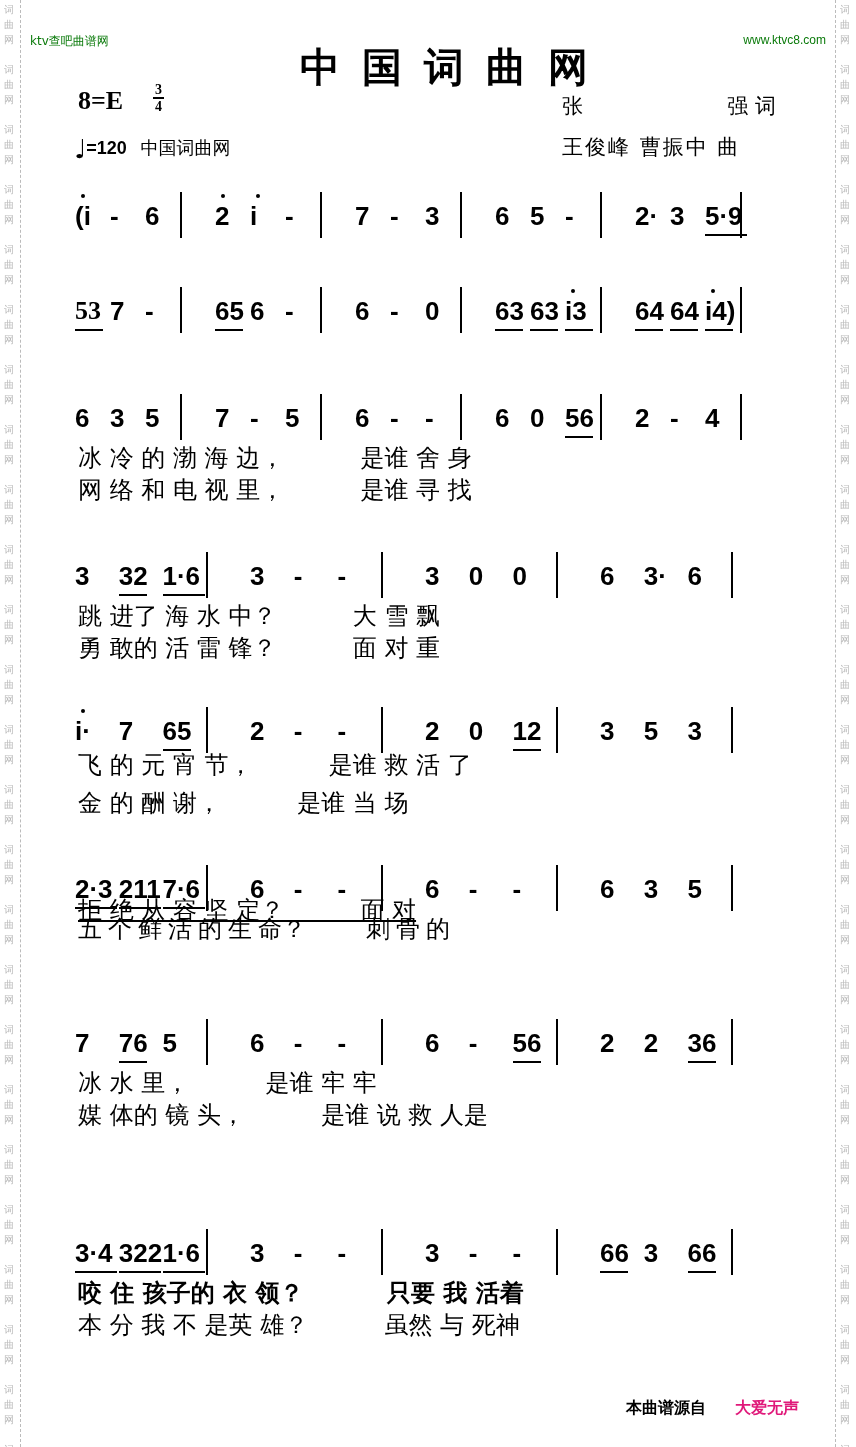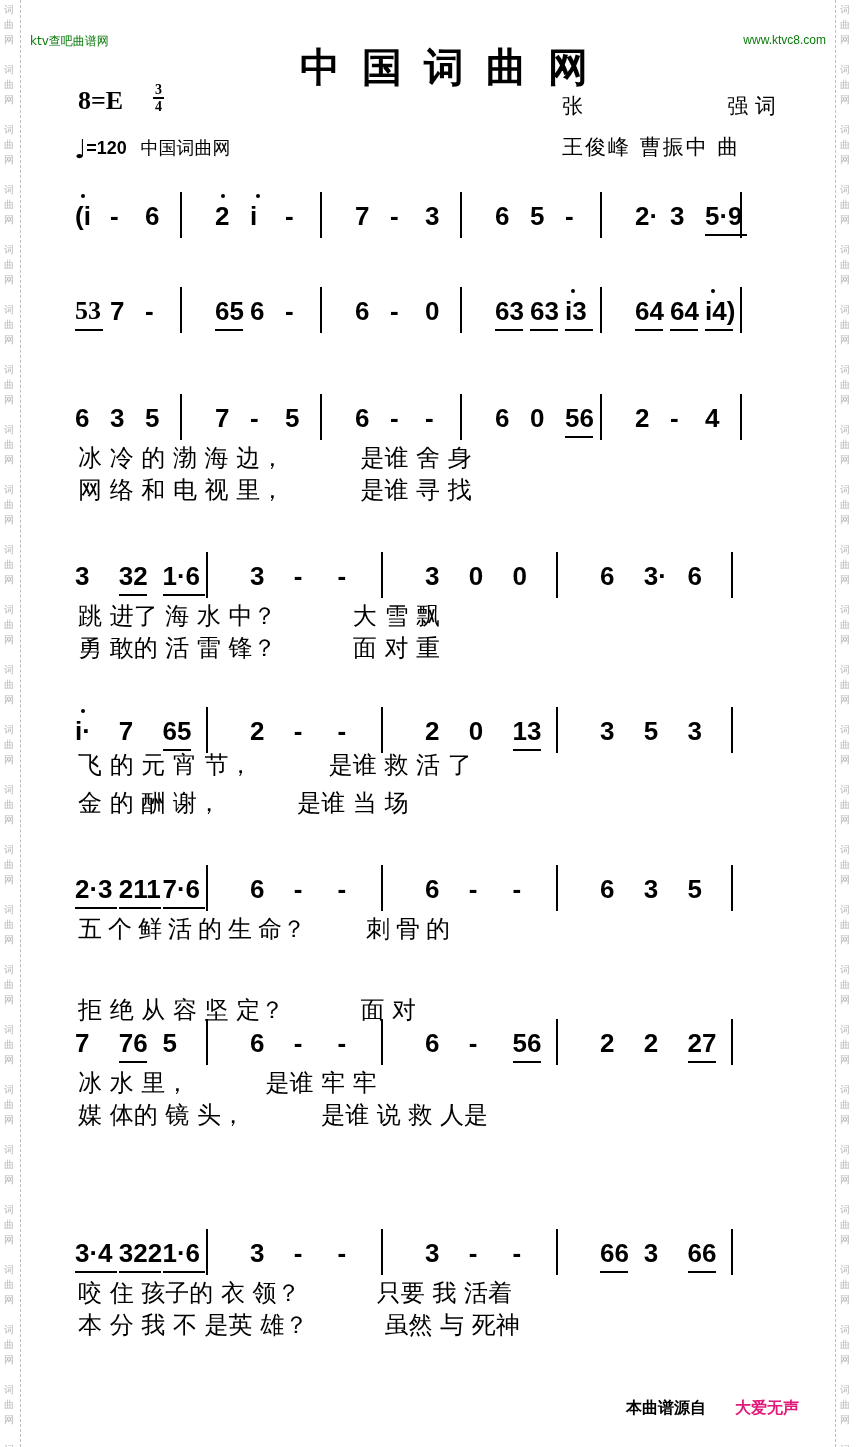--- a/index.html
+++ b/index.html
@@ -315,21 +315,21 @@
       <span class="n" style="left: 43.75px;">7</span>
       <span class="n" style="left: 87.5px;">65</span>
       <div class="ul" style="left: 87.5px; top: 34px; width: 28px;"></div>
       <div class="bar" style="left: 131.25px;"></div>
       <span class="n" style="left: 175px;">2</span>
       <span class="n" style="left: 218.75px;">-</span>
       <span class="n" style="left: 262.5px;">-</span>
       <div class="bar" style="left: 306.25px;"></div>
       <span class="n" style="left: 350px;">2</span>
       <span class="n" style="left: 393.75px;">0</span>
-      <span class="n" style="left: 437.5px;">13</span>
+      <span class="n" style="left: 437.5px;">12</span>
       <div class="ul" style="left: 437.5px; top: 34px; width: 28px;"></div>
       <div class="bar" style="left: 481.25px;"></div>
       <span class="n" style="left: 525px;">3</span>
       <span class="n" style="left: 568.75px;">5</span>
       <span class="n" style="left: 612.5px;">3</span>
       <div class="bar" style="left: 656.25px;"></div>
     </div>
     <div class="lyric" style="left: 78px; top: 751px;">飞 的 元 宵 节，          是谁 救 活 了</div>
     <div class="lyric" style="left: 78px; top: 789px;">金 的 酬 谢，          是谁 当 场</div>
     <div class="staff" style="top: 873px;">
@@ -347,39 +347,39 @@
       <span class="n" style="left: 350px;">6</span>
       <span class="n" style="left: 393.75px;">-</span>
       <span class="n" style="left: 437.5px;">-</span>
       <div class="bar" style="left: 481.25px;"></div>
       <span class="n" style="left: 525px;">6</span>
       <span class="n" style="left: 568.75px;">3</span>
       <span class="n" style="left: 612.5px;">5</span>
       <div class="bar" style="left: 656.25px;"></div>
     </div>
     <div class="lyric" style="left: 78px; top: 915px; font-family: Liberation Serif, serif;">五 个 鲜 活 的 生 命？          刺 骨 的</div>
-    <div class="lyric" style="left: 78px; top: 996px;">拒 绝 从 容 坚 定？          面 对</div>
+    <div class="lyric" style="left: 78px; top: 896px; text-decoration: underline;">拒 绝 从 容 坚 定？          面 对</div>
     <div class="staff" style="top: 1027px;">
       <span class="n" style="left: 0px;">7</span>
       <span class="n" style="left: 43.75px;">76</span>
       <div class="ul" style="left: 43.75px; top: 34px; width: 28px;"></div>
       <span class="n" style="left: 87.5px;">5</span>
       <div class="bar" style="left: 131.25px;"></div>
       <span class="n" style="left: 175px;">6</span>
       <span class="n" style="left: 218.75px;">-</span>
       <span class="n" style="left: 262.5px;">-</span>
       <div class="bar" style="left: 306.25px;"></div>
       <span class="n" style="left: 350px;">6</span>
       <span class="n" style="left: 393.75px;">-</span>
       <span class="n" style="left: 437.5px;">56</span>
       <div class="ul" style="left: 437.5px; top: 34px; width: 28px;"></div>
       <div class="bar" style="left: 481.25px;"></div>
       <span class="n" style="left: 525px;">2</span>
       <span class="n" style="left: 568.75px;">2</span>
-      <span class="n" style="left: 612.5px;">27</span>
+      <span class="n" style="left: 612.5px;">36</span>
       <div class="ul" style="left: 612.5px; top: 34px; width: 28px;"></div>
       <div class="bar" style="left: 656.25px;"></div>
     </div>
     <div class="lyric" style="left: 78px; top: 1069px;">冰 水 里，          是谁 牢 牢</div>
     <div class="lyric" style="left: 78px; top: 1101px;">媒 体的 镜 头，          是谁 说 救 人是</div>
     <div class="staff" style="top: 1237px;">
       <span class="n" style="left: 0px;">3·4</span>
       <div class="ul" style="left: 0px; top: 34px; width: 42px;"></div>
       <span class="n" style="left: 43.75px;">322</span>
       <div class="ul" style="left: 43.75px; top: 34px; width: 42px;"></div>
@@ -394,18 +394,18 @@
       <span class="n" style="left: 393.75px;">-</span>
       <span class="n" style="left: 437.5px;">-</span>
       <div class="bar" style="left: 481.25px;"></div>
       <span class="n" style="left: 525px;">66</span>
       <div class="ul" style="left: 525px; top: 34px; width: 28px;"></div>
       <span class="n" style="left: 568.75px;">3</span>
       <span class="n" style="left: 612.5px;">66</span>
       <div class="ul" style="left: 612.5px; top: 34px; width: 28px;"></div>
       <div class="bar" style="left: 656.25px;"></div>
     </div>
-    <div class="lyric" style="left: 78px; top: 1279px;">咬 住 孩子的 衣 领？          只要 我 活着</div>
+    <div class="lyric" style="left: 78px; top: 1279px; font-weight: bold;">咬 住 孩子的 衣 领？          只要 我 活着</div>
     <div class="lyric" style="left: 78px; top: 1311px;">本 分 我 不 是英 雄？          虽然 与 死神</div>
   </div>
 
 <div class="footer-label">本曲谱源自</div>
 <div class="footer-site">大爱无声</div>
 
 </body></html>

